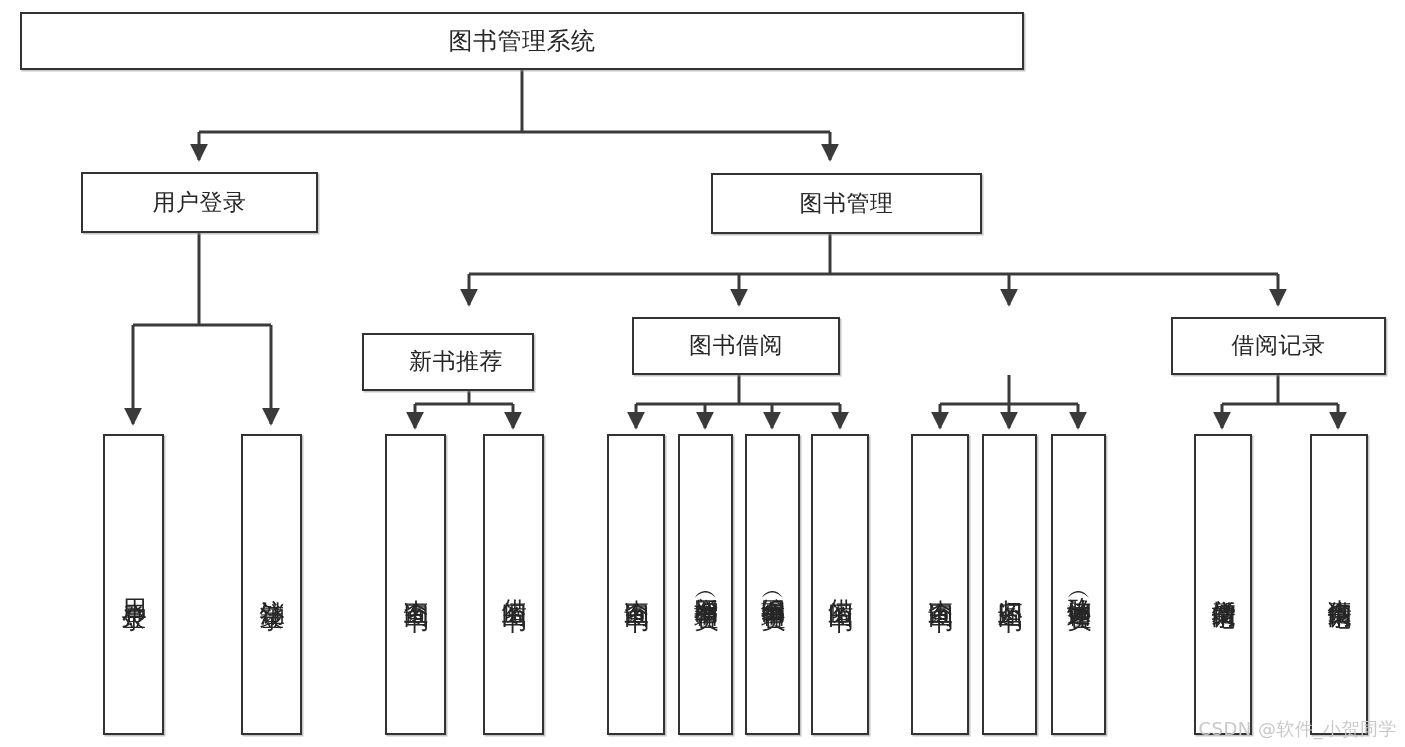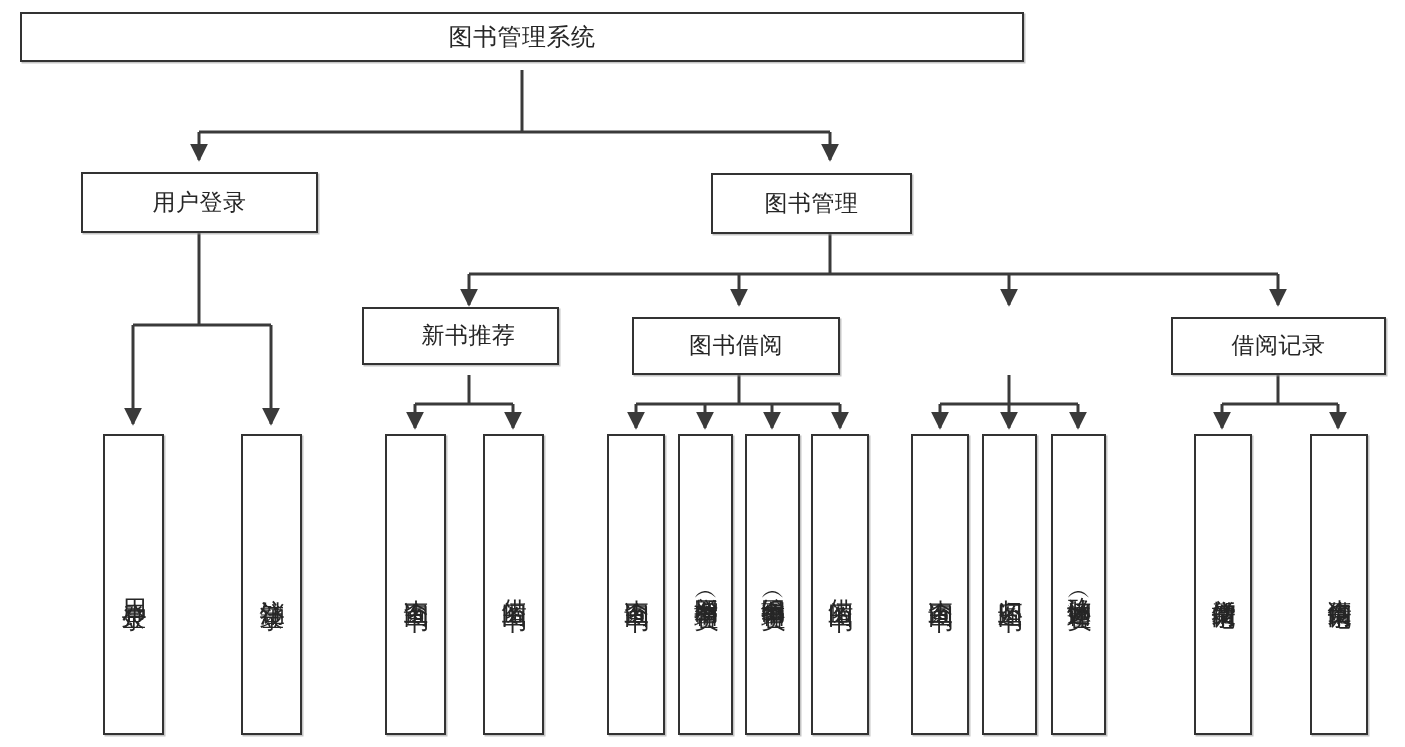--- a/index.html
+++ b/index.html
@@ -127,33 +127,33 @@
       <path d="M 1009 404 L 1009 428" marker-end="url(#arw)"></path>
       <path d="M 1078 404 L 1078 428" marker-end="url(#arw)"></path>
 
       <path d="M 1278 375 L 1278 404"></path>
       <path d="M 1222 404 L 1338 404"></path>
       <path d="M 1222 404 L 1222 428" marker-end="url(#arw)"></path>
       <path d="M 1338 404 L 1338 428" marker-end="url(#arw)"></path>
     </g>
   </svg>
 
-  <div class="node root horiz" style="left:20px; top:12px; width:1004px; height:50px;">
+  <div class="node root horiz" style="left:20px; top:12px; width:1004px; height:58px;">
     <span class="lbl">图书管理系统</span>
   </div>
 
   <div class="node horiz" style="left:81px; top:172px; width:237px; height:61px;">
     <span class="lbl">用户登录</span>
   </div>
 
-  <div class="node horiz" style="left:711px; top:173px; width:201px; height:61px;">
+  <div class="node horiz" style="left:711px; top:173px; width:271px; height:61px;">
     <span class="lbl">图书管理</span>
   </div>
 
-  <div class="node horiz" style="left:362px; top:307px; width:197px; height:58px;padding-left:16px;">
+  <div class="node horiz" style="left:362px; top:333px; width:172px; height:58px;padding-left:16px;">
     <span class="lbl">新书推荐</span>
   </div>
 
   <div class="node horiz" style="left:632px; top:317px; width:208px; height:58px;">
     <span class="lbl">图书借阅</span>
   </div>
 
 
   <div class="node horiz" style="left:1171px; top:317px; width:215px; height:58px;">
     <span class="lbl">借阅记录</span>
@@ -204,14 +204,15 @@
   </div>
 
   <div class="node vert tall" style="left:1194px; top:434px; width:58px; height:301px;">
     <span class="lbl">新增借阅记录</span>
   </div>
 
   <div class="node vert tall" style="left:1310px; top:434px; width:58px; height:301px;">
     <span class="lbl">查询借阅记录</span>
   </div>
 
+  <div id="watermark">CSDN @软件_小贺同学</div>
 
 </div>
 
 </body></html>

